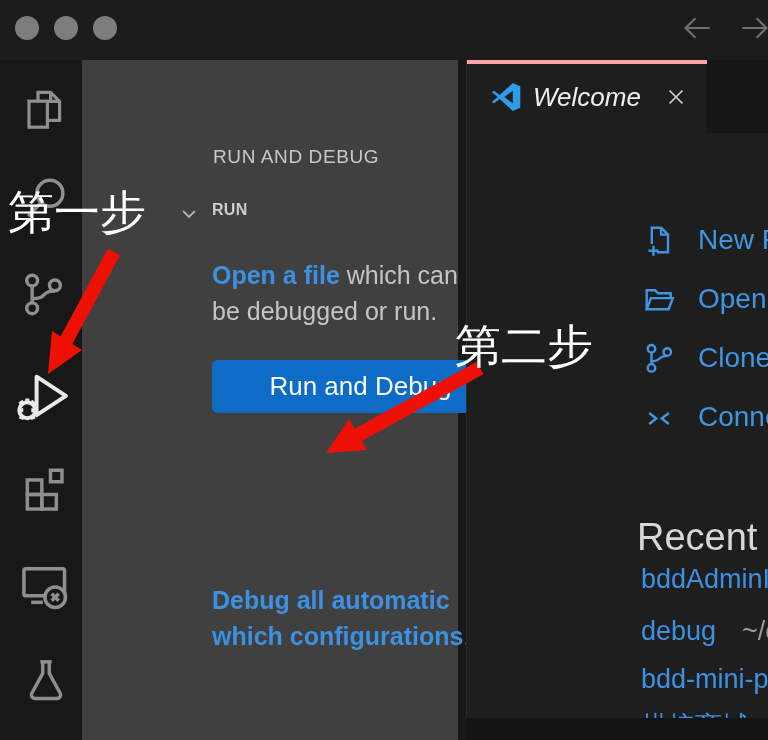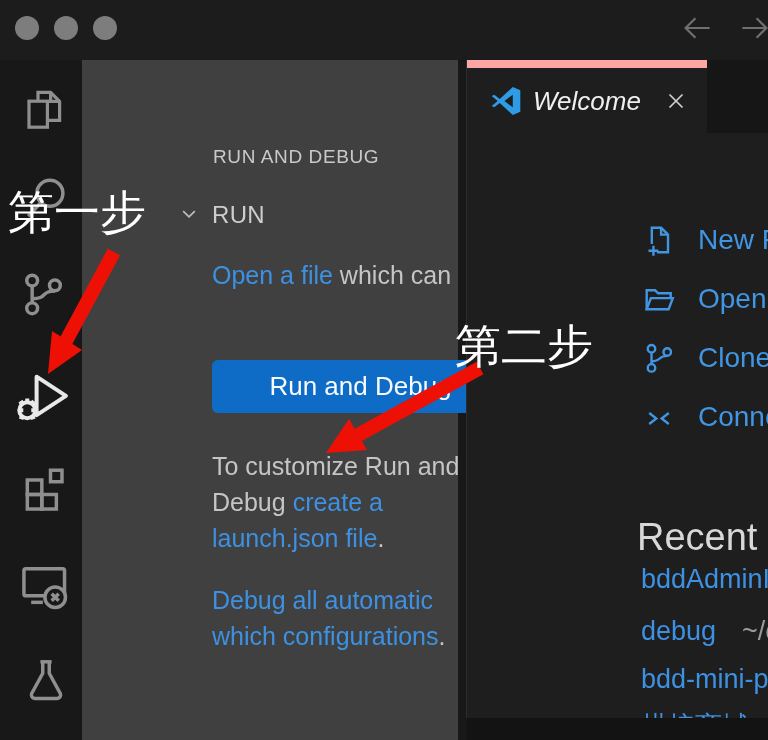--- a/index.html
+++ b/index.html
@@ -15,34 +15,34 @@
   
   #activitybar{left:0;top:60px;width:90px;height:680px;background:#181818;}
   .act-icon{position:absolute;}
   .act-icon svg{display:block;}
 
   
   #sidebar{left:82px;top:60px;width:376px;height:680px;background:#404040;}
   #panel-title{left:131px;top:86px;font-size:19px;letter-spacing:.6px;color:#c9c9c9;}
   #panel-more{left:401px;top:88px;width:36px;height:16px;cursor:pointer;}
   #run-chevron{left:97px;top:144px;width:20px;height:20px;}
-  #run-label{left:130px;top:141px;font-size:24px;font-weight:normal;color:#cdcdcd;letter-spacing:.3px;}
+  #run-label{left:130px;top:141px;font-size:16px;font-weight:bold;color:#cdcdcd;letter-spacing:.3px;}
   .para{left:130px;width:300px;font-size:25px;line-height:36px;color:#c5c5c5;}
-  .link{color:#3d91e3;cursor:pointer;}
+  .link{color:#3d91e3;cursor:pointer;font-weight:bold;}
   #para-open{top:197px;}
   #run-btn{left:130px;top:300px;width:297px;height:53px;background:#0e6cc6;border:none;border-radius:6px;
            color:#f8fbff;font-size:26px;font-family:"Liberation Sans",sans-serif;cursor:pointer;}
   #para-custom{top:388px;}
   #para-show{top:522px;}
 
   
   #editor{left:466px;top:60px;width:302px;height:658px;background:#1e1e1e;border-left:1px solid #2c2c2c;}
   #tabbar{position:absolute;left:0;top:0;width:302px;height:73px;background:#161616;}
   #tab-welcome{position:absolute;left:0;top:0;width:240px;height:69px;background:#1e1e1e;
-               border-top:8px solid #fca5a5;cursor:pointer;}
+               border-top:4px solid #fca5a5;cursor:pointer;}
   #tab-logo{position:absolute;left:22px;top:16px;}
   #tab-title{position:absolute;left:66px;top:18px;font-size:26px;font-style:italic;color:#efefef;}
   #tab-close{position:absolute;left:196px;top:20px;width:26px;height:26px;cursor:pointer;}
 
   #start-heading,#recent-heading{position:absolute;left:170px;font-size:38px;color:#d8d8d8;}
   #start-heading{top:98px;}
   #recent-heading{top:440px;margin-top:16px;}
   .start-row{position:absolute;left:174px;height:44px;display:flex;align-items:center;gap:21px;
              white-space:nowrap;cursor:pointer;}
   .start-row .lbl{font-size:28px;color:#4096e3;}
@@ -144,29 +144,25 @@
     </span>
     <span id="run-chevron" class="abs">
       <svg width="20" height="20" viewBox="0 0 24 24" fill="none" stroke="#bdbdbd" stroke-width="2">
         <path d="M5 8.5l7 7 7-7"></path>
       </svg>
     </span>
     <div id="run-label" class="abs">RUN</div>
 
     <div id="para-open" class="para abs">
       <span class="link">Open a file</span><span> which can</span><br>
+      <span>be debugged or run.</span>
     </div>
 
     <button id="run-btn" class="abs">Run and Debug</button>
 
-    <div id="para-custom" class="para abs">
-      <span>To customize Run and</span><br>
-      <span>Debug </span><span class="link">create a</span><br>
-      <span class="link">launch.json file</span><span>.</span>
-    </div>
 
     <div id="para-show" class="para abs">
       <span class="link">Debug all automatic</span><br>
       <span class="link">which configurations</span><span>.</span>
     </div>
   </div>
 
   <div id="editor" class="abs">
     <div id="tabbar">
       <div id="tab-welcome">

